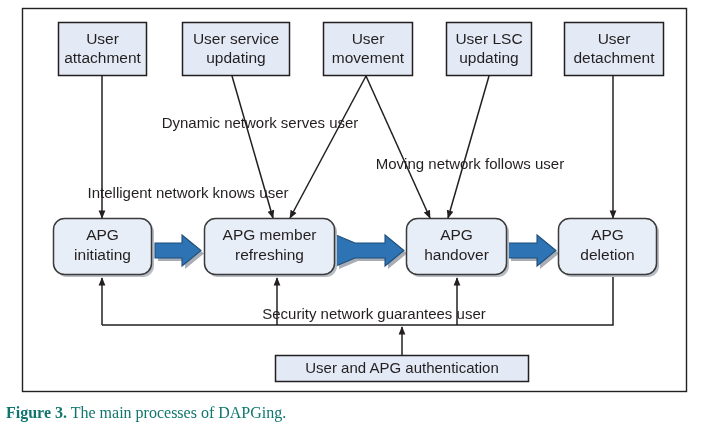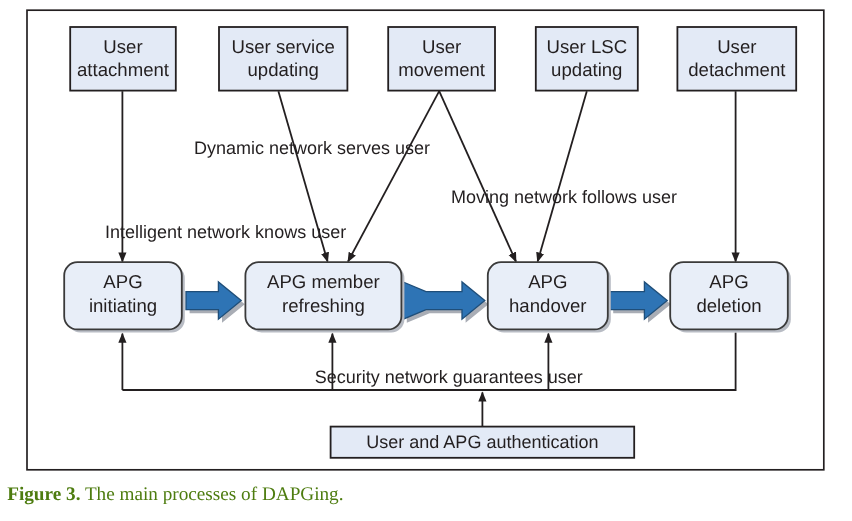--- a/index.html
+++ b/index.html
@@ -82,21 +82,21 @@
     fill: #a9adb5;
     stroke: none;
   }
   .caption {
     position: absolute;
     left: 6px;
     top: 404px;
     width: 700px;
     font-family: "Liberation Serif", serif;
     font-size: 16px;
-    color: #4d7c0f;
+    color: #0f766e;
     white-space: nowrap;
   }
   .caption b {
     font-weight: bold;
   }
 </style>
 </head>
 <body>
 
 <div id="root">

